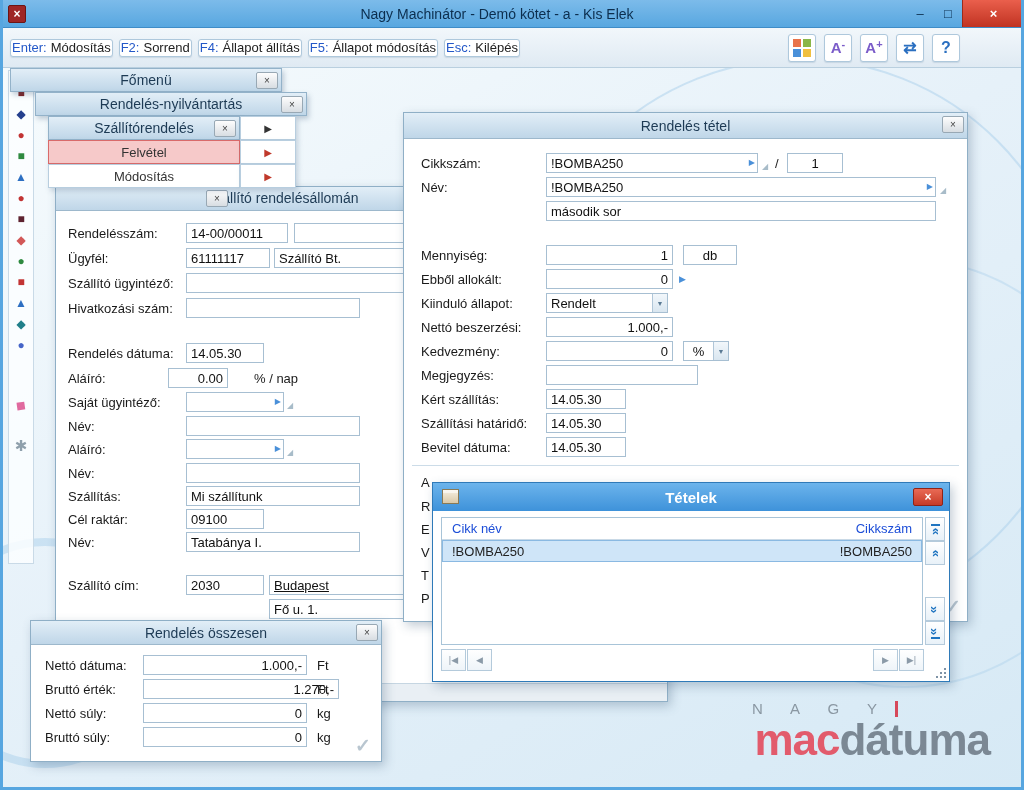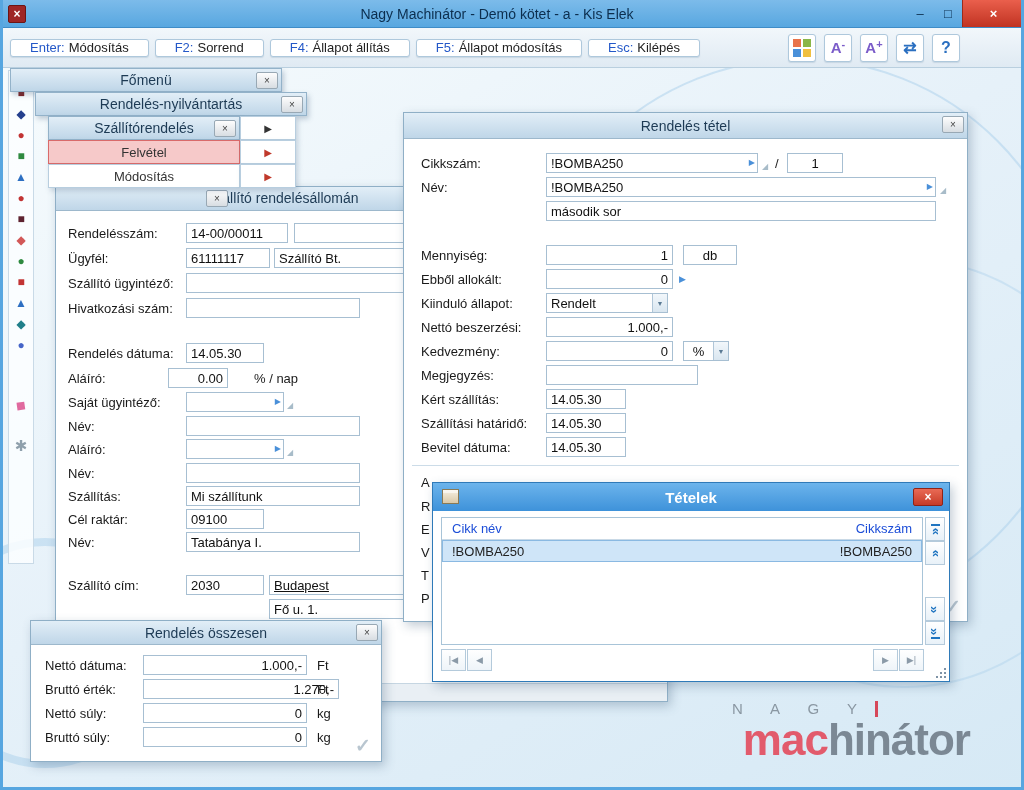--- a/index.html
+++ b/index.html
@@ -16,21 +16,21 @@
   .apptitle{position:absolute;left:120px;right:150px;top:0;height:28px;display:flex;align-items:center;justify-content:center;
     font-size:14px;color:#0c2e4e;white-space:nowrap}
   .wctrls{position:absolute;right:0;top:0;height:27px;display:flex}
   .wc{width:28px;height:100%;display:flex;align-items:center;justify-content:center;font-size:13px;color:#0c2e4e;cursor:default}
   .wc.close{width:62px;background:linear-gradient(#ea5f4c,#c03322);color:#fff;font-weight:bold;border-left:1px solid #9c2a1a}
 
   
   .toolbar{position:absolute;left:0;top:28px;width:1024px;height:40px;z-index:110;
     background:linear-gradient(#f2f7fb,#dfeaf3);border-bottom:1px solid #b9cfdf;display:flex;align-items:center;gap:6px;padding:0 64px 0 10px}
   .tbtn{height:18px;background:#fff;border:1px solid #aec8dc;border-radius:3px;display:inline-flex;align-items:center;
-    padding:0 19px;font-size:13px;white-space:nowrap;cursor:default;box-shadow:0 1px 1px rgba(120,150,175,.25)}
+    padding:0 1px;font-size:13px;white-space:nowrap;cursor:default;box-shadow:0 1px 1px rgba(120,150,175,.25)}
   .tkey{color:#2458c8;margin-right:4px}
   .tlbl{color:#222}
   .tico-group{margin-left:auto;display:flex;gap:8px}
   .tico{width:28px;height:28px;background:#fff;border:1px solid #aec8dc;border-radius:3px;display:flex;align-items:center;
     justify-content:center;cursor:default;box-shadow:0 1px 1px rgba(120,150,175,.25)}
   .grid4{display:grid;grid-template-columns:8px 8px;gap:2px}
   .grid4 i{height:8px;display:block}
   .g1{background:#e8734a}.g2{background:#8ab648}.g3{background:#4a90d9}.g4{background:#f0c040}
   .tico .fA{font-size:15px;font-weight:bold;color:#7b5cc9}
   .tico .fsign{font-size:11px;font-weight:bold;color:#7b5cc9;margin-top:-8px}
@@ -38,21 +38,21 @@
 
   
   .desktop{position:absolute;left:0;top:68px;width:1024px;height:722px;z-index:1;overflow:hidden;
     background:linear-gradient(150deg,#f6fbfd 0%,#e6f1f9 45%,#d6e9f5 100%)}
   .swirl{position:absolute;border-radius:50%;pointer-events:none}
   .sw1{left:520px;top:-10px;width:560px;height:560px;border:2px solid rgba(170,208,235,.5)}
   .sw2{left:690px;top:190px;width:430px;height:430px;border:2px solid rgba(170,208,235,.4)}
   .sw3{left:-70px;top:470px;width:230px;height:230px;border:8px solid rgba(145,195,230,.35)}
 
   
-  .logo{position:absolute;left:678px;top:700px;width:292px;z-index:4;text-align:right}
+  .logo{position:absolute;left:698px;top:700px;width:292px;z-index:4;text-align:right}
   .logo-top{display:flex;justify-content:flex-end;align-items:center;padding-right:92px}
   .logo-top span{font-size:15px;letter-spacing:12px;color:#8a97a2}
   .logo-bar{width:3px;height:16px;background:#d6485a;margin-left:6px}
   .logo-main{font-size:44px;font-weight:bold;letter-spacing:-1px;line-height:1.05;margin-top:0}
   .lm1{color:#e25b6c}.lm2{color:#7b8894}
 
   
   .sidebar{position:absolute;left:8px;top:70px;width:26px;height:494px;background:rgba(252,254,255,.85);
     border:1px solid #c9dae7;z-index:5;display:flex;flex-direction:column;align-items:center;padding-top:16px;gap:8px}
   .sic{font-size:12px;line-height:13px;height:13px;cursor:default}
@@ -141,21 +141,21 @@
     <div class="swirl sw1"></div>
     <div class="swirl sw2"></div>
     <div class="swirl sw3"></div>
   </div>
 
   <div class="logo">
     <div class="logo-top">
         <span>N A G Y</span>
         <span class="logo-bar"></span>
       </div>
-    <div class="logo-main"><span class="lm1">mac</span><span class="lm2">hinátor</span></div>
+    <div class="logo-main"><span class="lm1">mac</span><span class="lm2">dátuma</span></div>
   </div>
 
   <div class="titlebar">
     <span class="appicon">×</span>
     <span class="apptitle">Nagy Machinátor - Demó kötet - a - Kis Elek</span>
     <span class="wctrls">
       <span class="wc">–</span>
       <span class="wc">□</span>
       <span class="wc close">×</span>
     </span>

